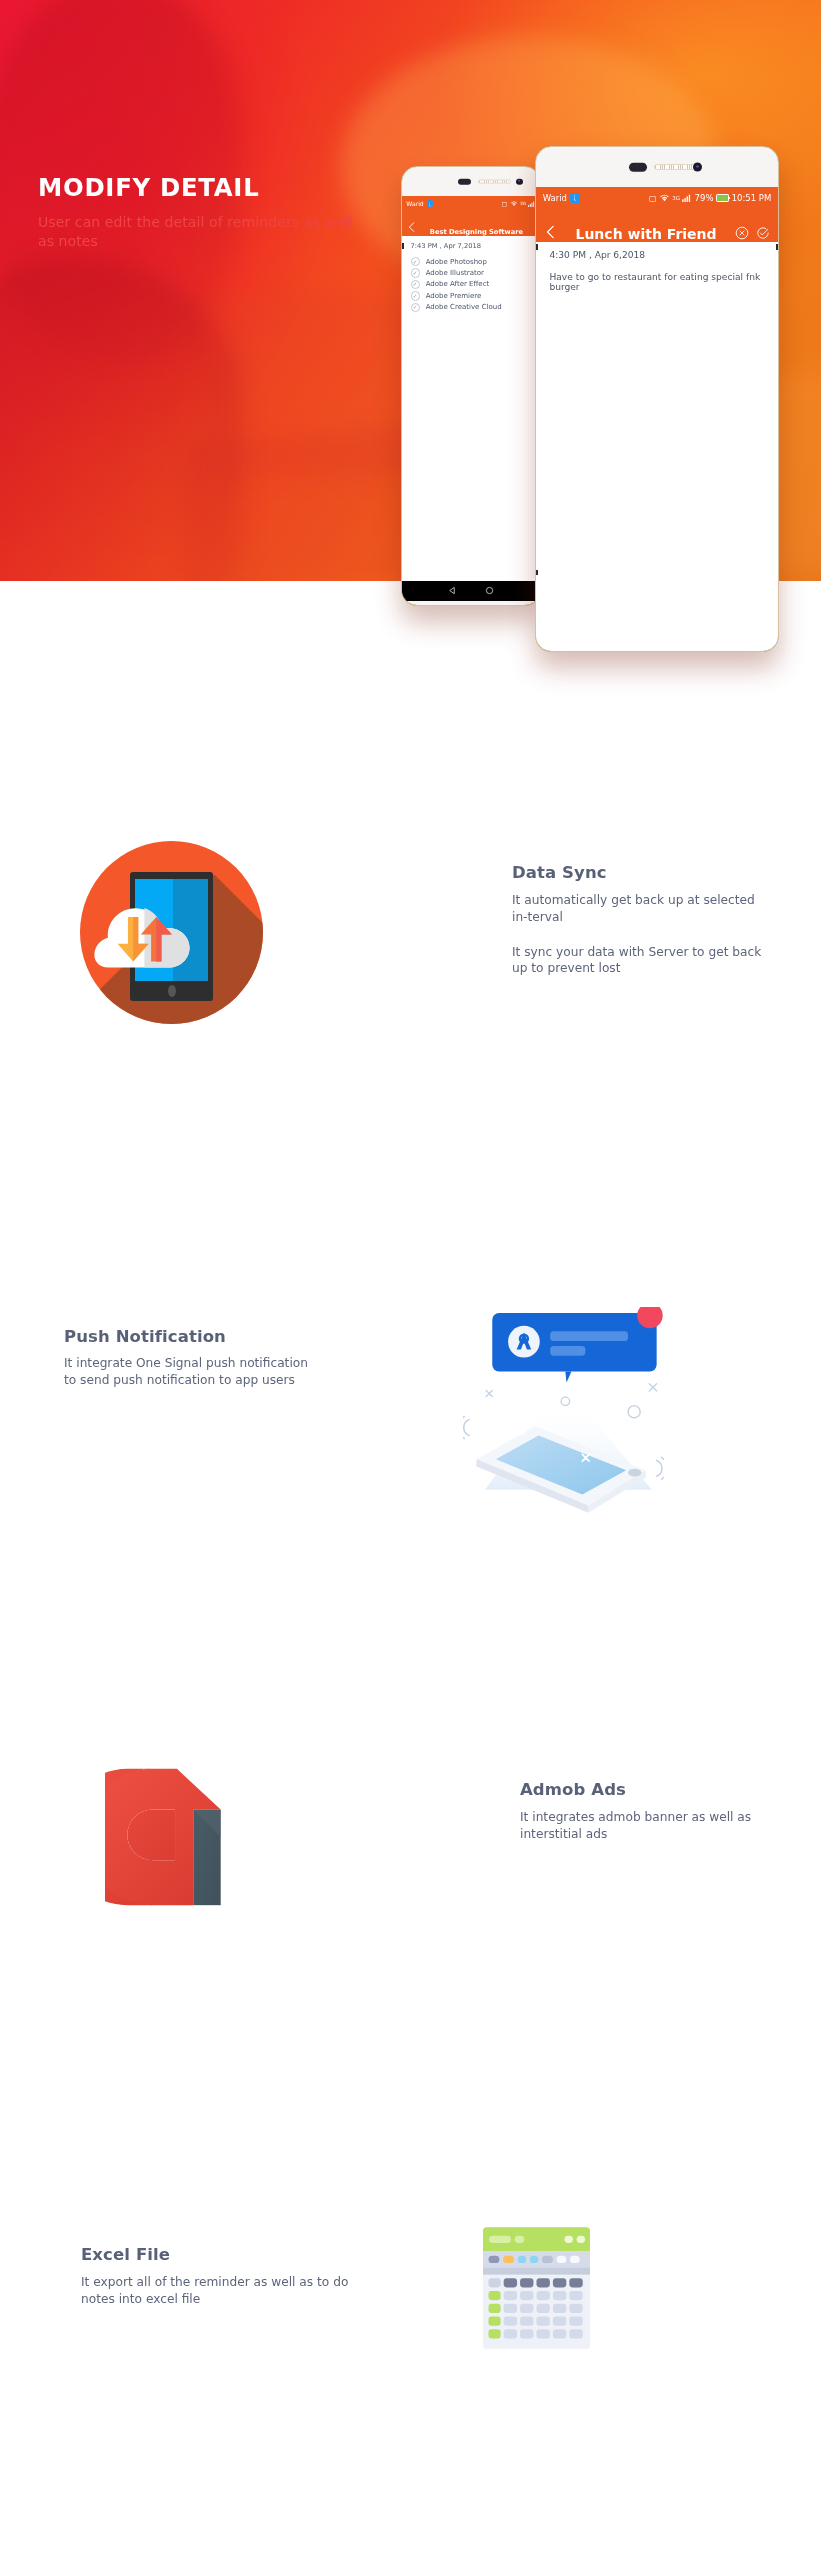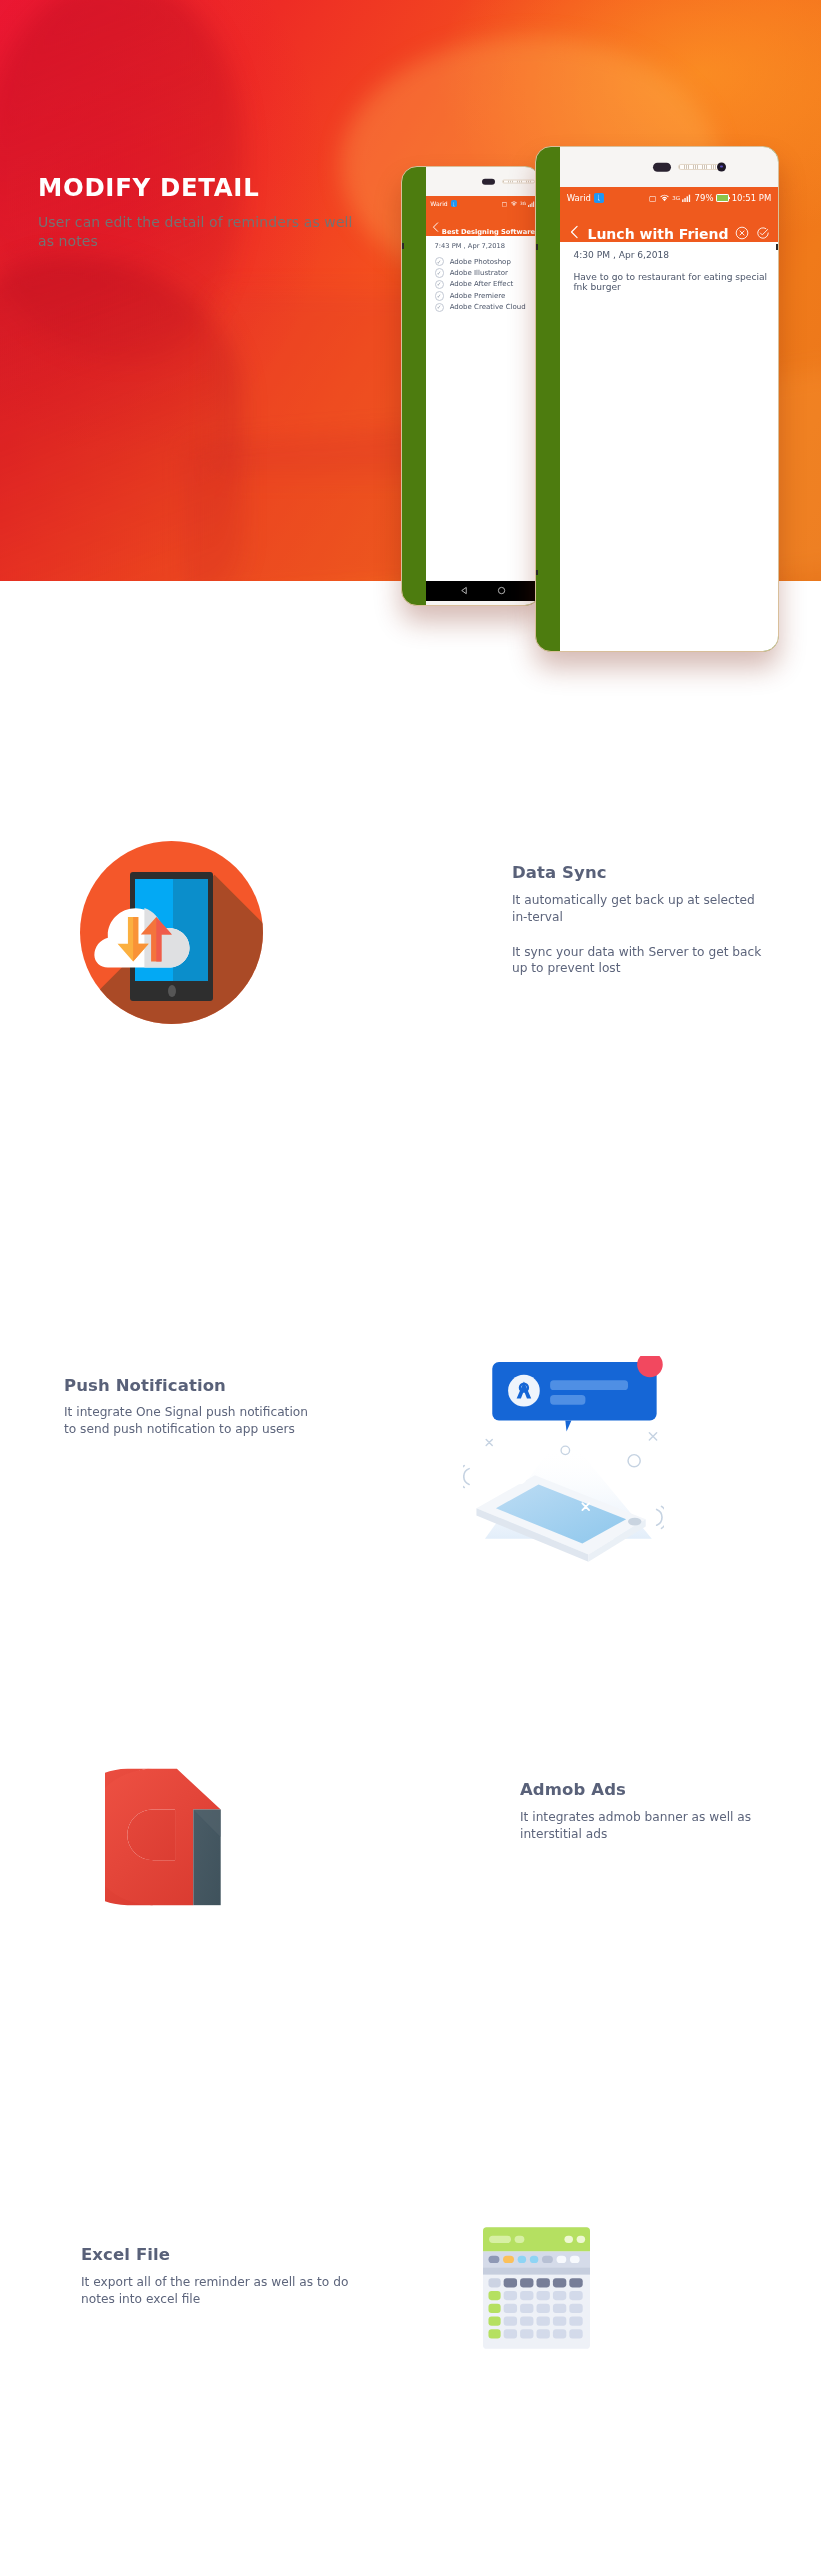--- a/index.html
+++ b/index.html
@@ -57,33 +57,32 @@
     border-radius: 50%;
   }
   .hero-text { position: absolute; left: 38px; top: 175px; width: 317px; z-index: 5; }
   .hero-title {
     font-family: "DejaVu Sans", sans-serif;
     font-weight: 700; font-size: 24.4px; letter-spacing: 0.7px;
     color: #ffffff; line-height: 1.05;
   }
   .hero-sub {
     margin-top: 12.2px;
-    font-size: 14px; line-height: 1.38; color: #737373; font-weight: 400;
+    font-size: 14px; line-height: 1.38; color: #ef4444; font-weight: 400;
     letter-spacing: 0.1px;
   }
 
   
   .phone {
     position: absolute; z-index: 6;
     background: #4d7c0f;
     border: 1.8px solid #d9bf9a;
     border-radius: 16px;
     box-shadow: 0 16px 27px rgba(120,30,10,.30);
     overflow: hidden;
-    padding-left: 24px;
   }
   .phone-back { left: 401px; top: 166px; width: 140px; height: 440px; }
   .phone-front { left: 535px; top: 146px; width: 244px; height: 506px; }
 
   .phone-top { position: relative; width: 100%; background: #f7f5f3; }
   .phone-back .phone-top { height: 29px; }
   .phone-front .phone-top { height: 40px; }
   .sensor-pill {
     position: absolute; top: 50%; transform: translateY(-50%);
     border-radius: 609px; background: #2a2230;
@@ -430,21 +429,21 @@
       </div>
     </div>
   </div>
   <div class="feat-text" style="left:512px; top:22px; width:256px;">
     <div class="feat-title">Data Sync</div>
     <div class="feat-body">It automatically get back up at selected in-terval</div>
     <div class="feat-body">It sync your data with Server to get back up to prevent lost</div>
   </div>
 </div>
 
-<div class="section" style="top:1356px; height:256px;">
+<div class="section" style="top:1307px; height:256px;">
   <div class="feat-text" style="left:64px; top:19.5px; width:256px;">
     <div class="feat-title">Push Notification</div>
     <div class="feat-body">It integrate One Signal push notification to send push notification to app users</div>
   </div>
 
   <div class="feat-art" style="left:463px; top:0;">
     <div class="push-wrap">
       <svg viewBox="0 0 330 340" width="201" height="207">
         <defs>
           <linearGradient id="beam" x1="0" y1="0" x2="0" y2="1">

